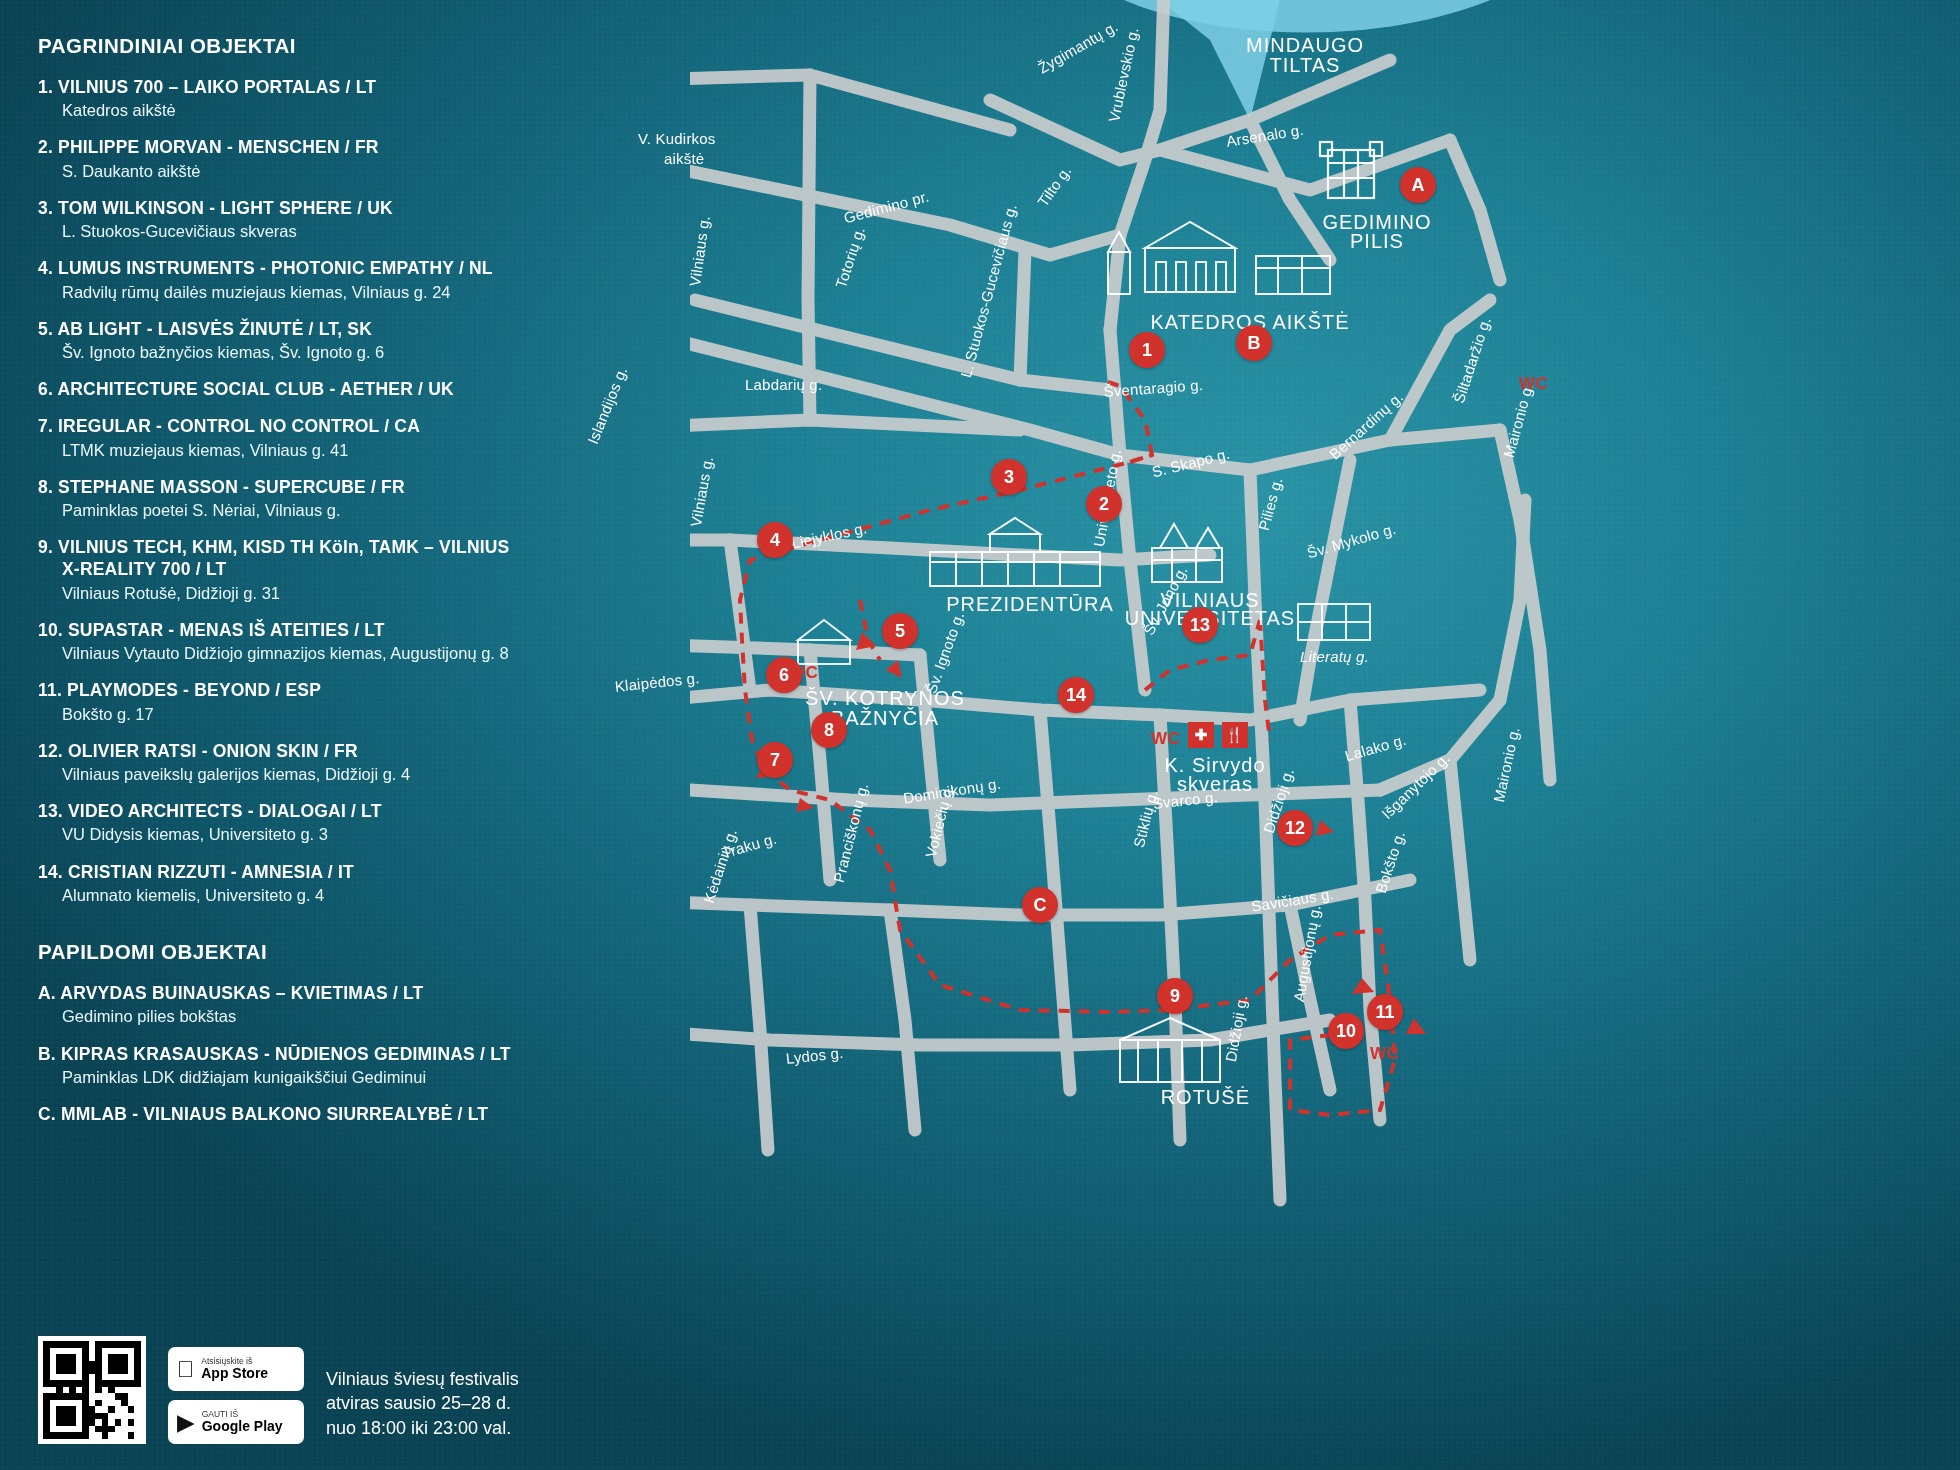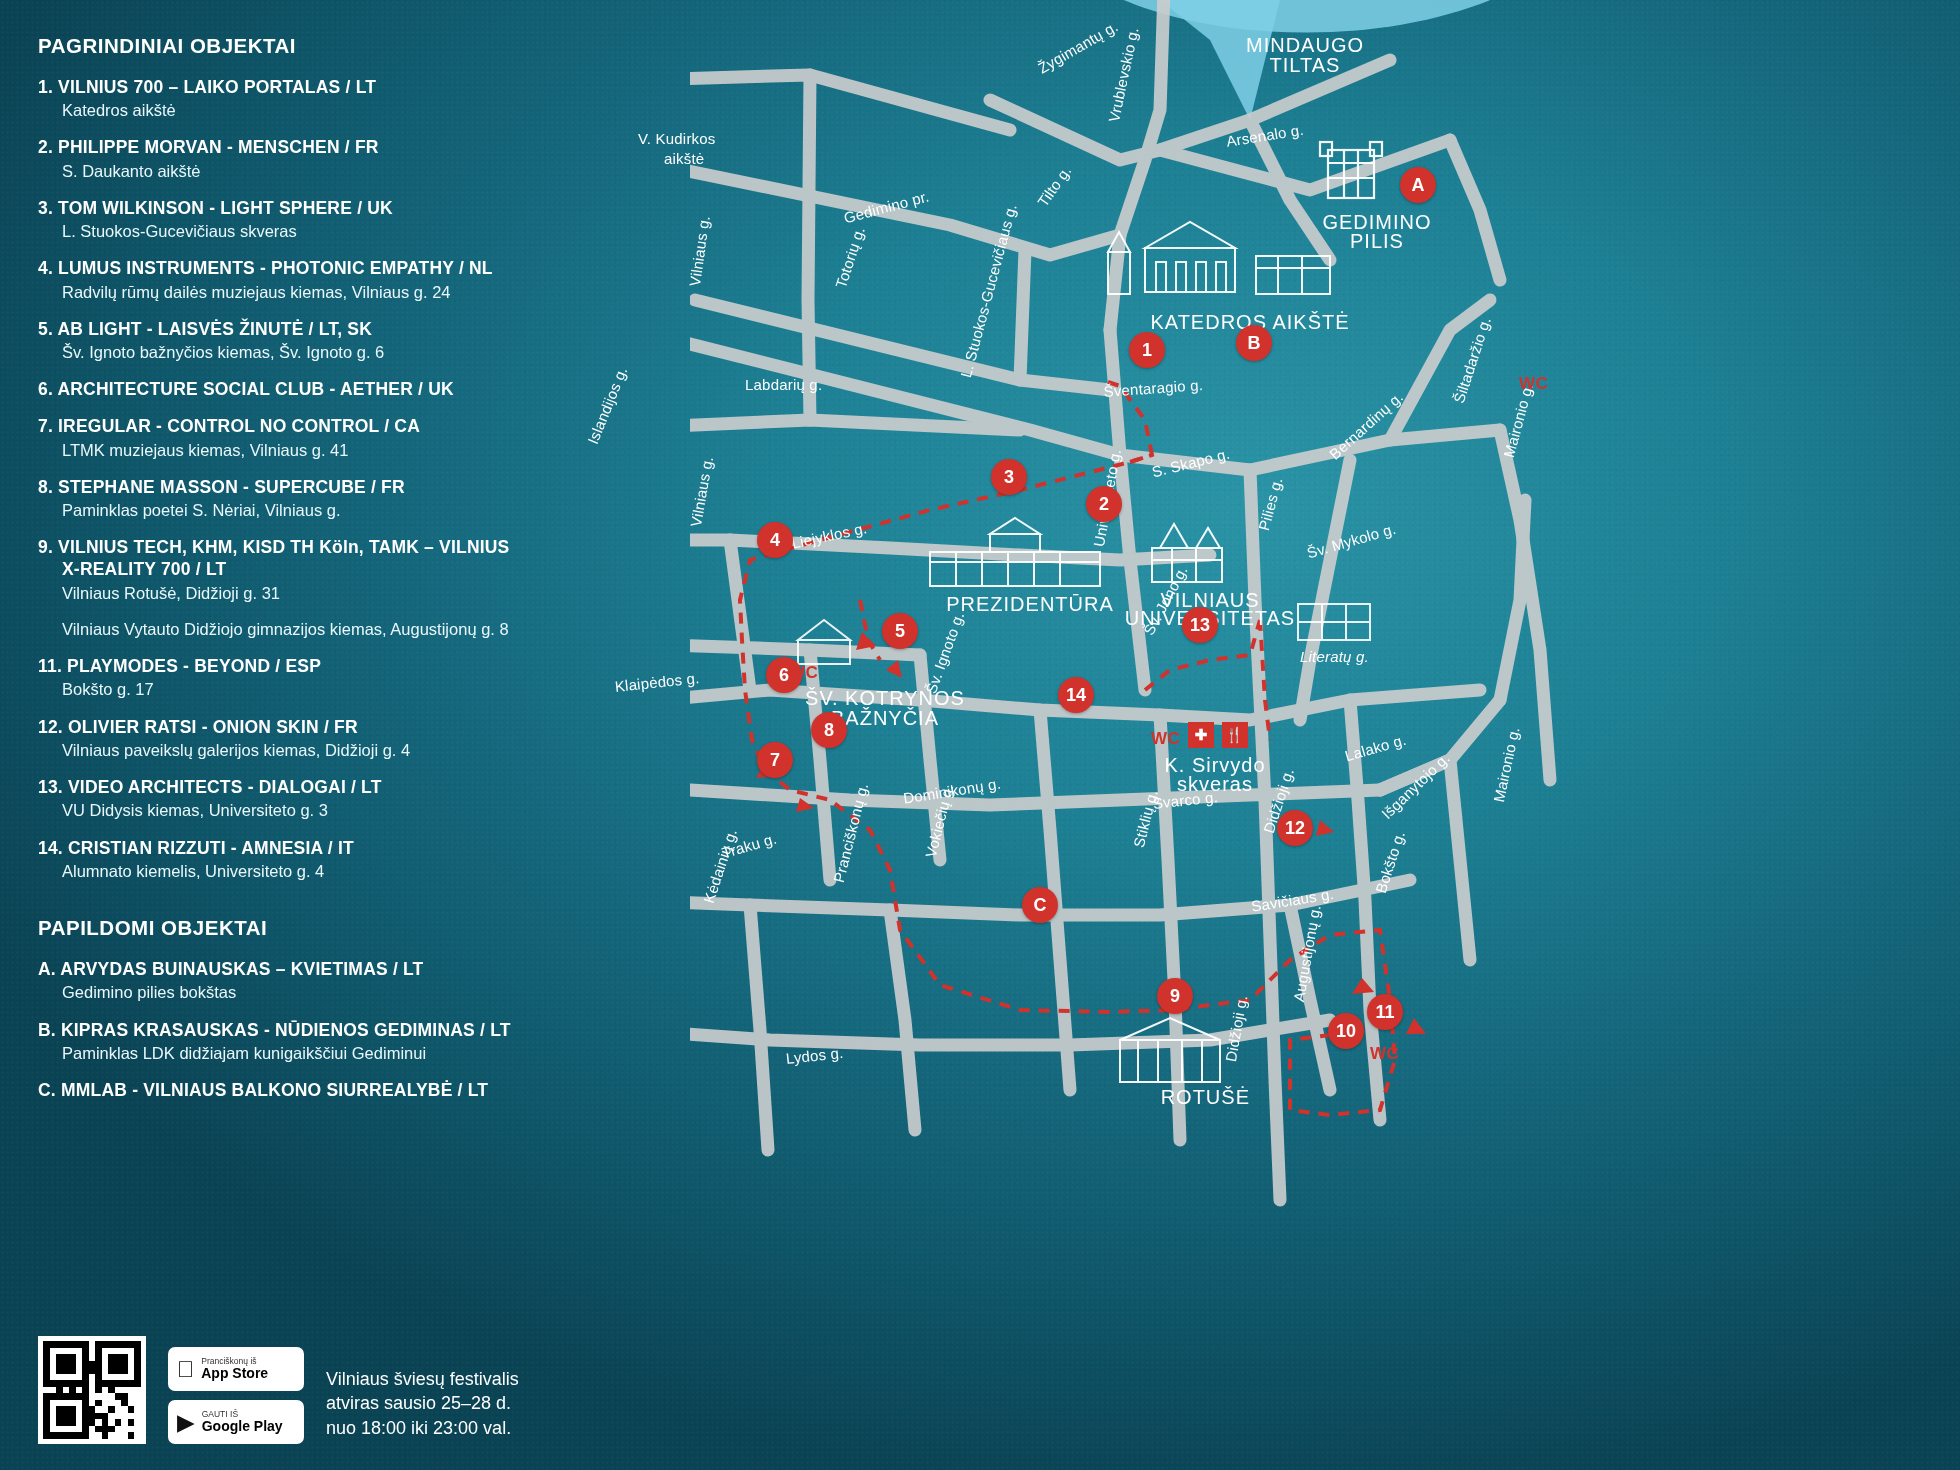--- a/index.html
+++ b/index.html
@@ -206,20 +206,21 @@
         </div>
         <div class="entry">
           <div class="entry-title">8. STEPHANE MASSON - SUPERCUBE / FR</div>
           <div class="entry-sub">Paminklas poetei S. Nėriai, Vilniaus g.</div>
         </div>
         <div class="entry">
           <div class="entry-title">9. VILNIUS TECH, KHM, KISD TH Köln, TAMK – VILNIUS<span class="ln2">X-REALITY 700 / LT</span></div>
           <div class="entry-sub">Vilniaus Rotušė, Didžioji g. 31</div>
         </div>
         <div class="entry">
+          <div class="entry-title">10. SUPASTAR - MENAS IŠ ATEITIES / LT</div>
           <div class="entry-sub">Vilniaus Vytauto Didžiojo gimnazijos kiemas, Augustijonų g. 8</div>
         </div>
         <div class="entry">
           <div class="entry-title">11. PLAYMODES - BEYOND / ESP</div>
           <div class="entry-sub">Bokšto g. 17</div>
         </div>
         <div class="entry">
           <div class="entry-title">12. OLIVIER RATSI - ONION SKIN / FR</div>
           <div class="entry-sub">Vilniaus paveikslų galerijos kiemas, Didžioji g. 4</div>
         </div>
@@ -475,21 +476,21 @@
           <i></i>
           <i></i>
           <i class="on"></i>
           <i></i>
         </div>
       </div>
     <div class="stores">
       <div class="store-btn">
         <span class="glyph"></span>
         <span class="store-txt">
-          <span class="store-top">Pranciškonų iš</span>
+          <span class="store-top">Atsisiųskite iš</span>
           <span class="store-main">App Store</span>
         </span>
       </div>
       <div class="store-btn">
         <span class="glyph">▶</span>
         <span class="store-txt">
           <span class="store-top">GAUTI IŠ</span>
           <span class="store-main">Google Play</span>
         </span>
       </div>

